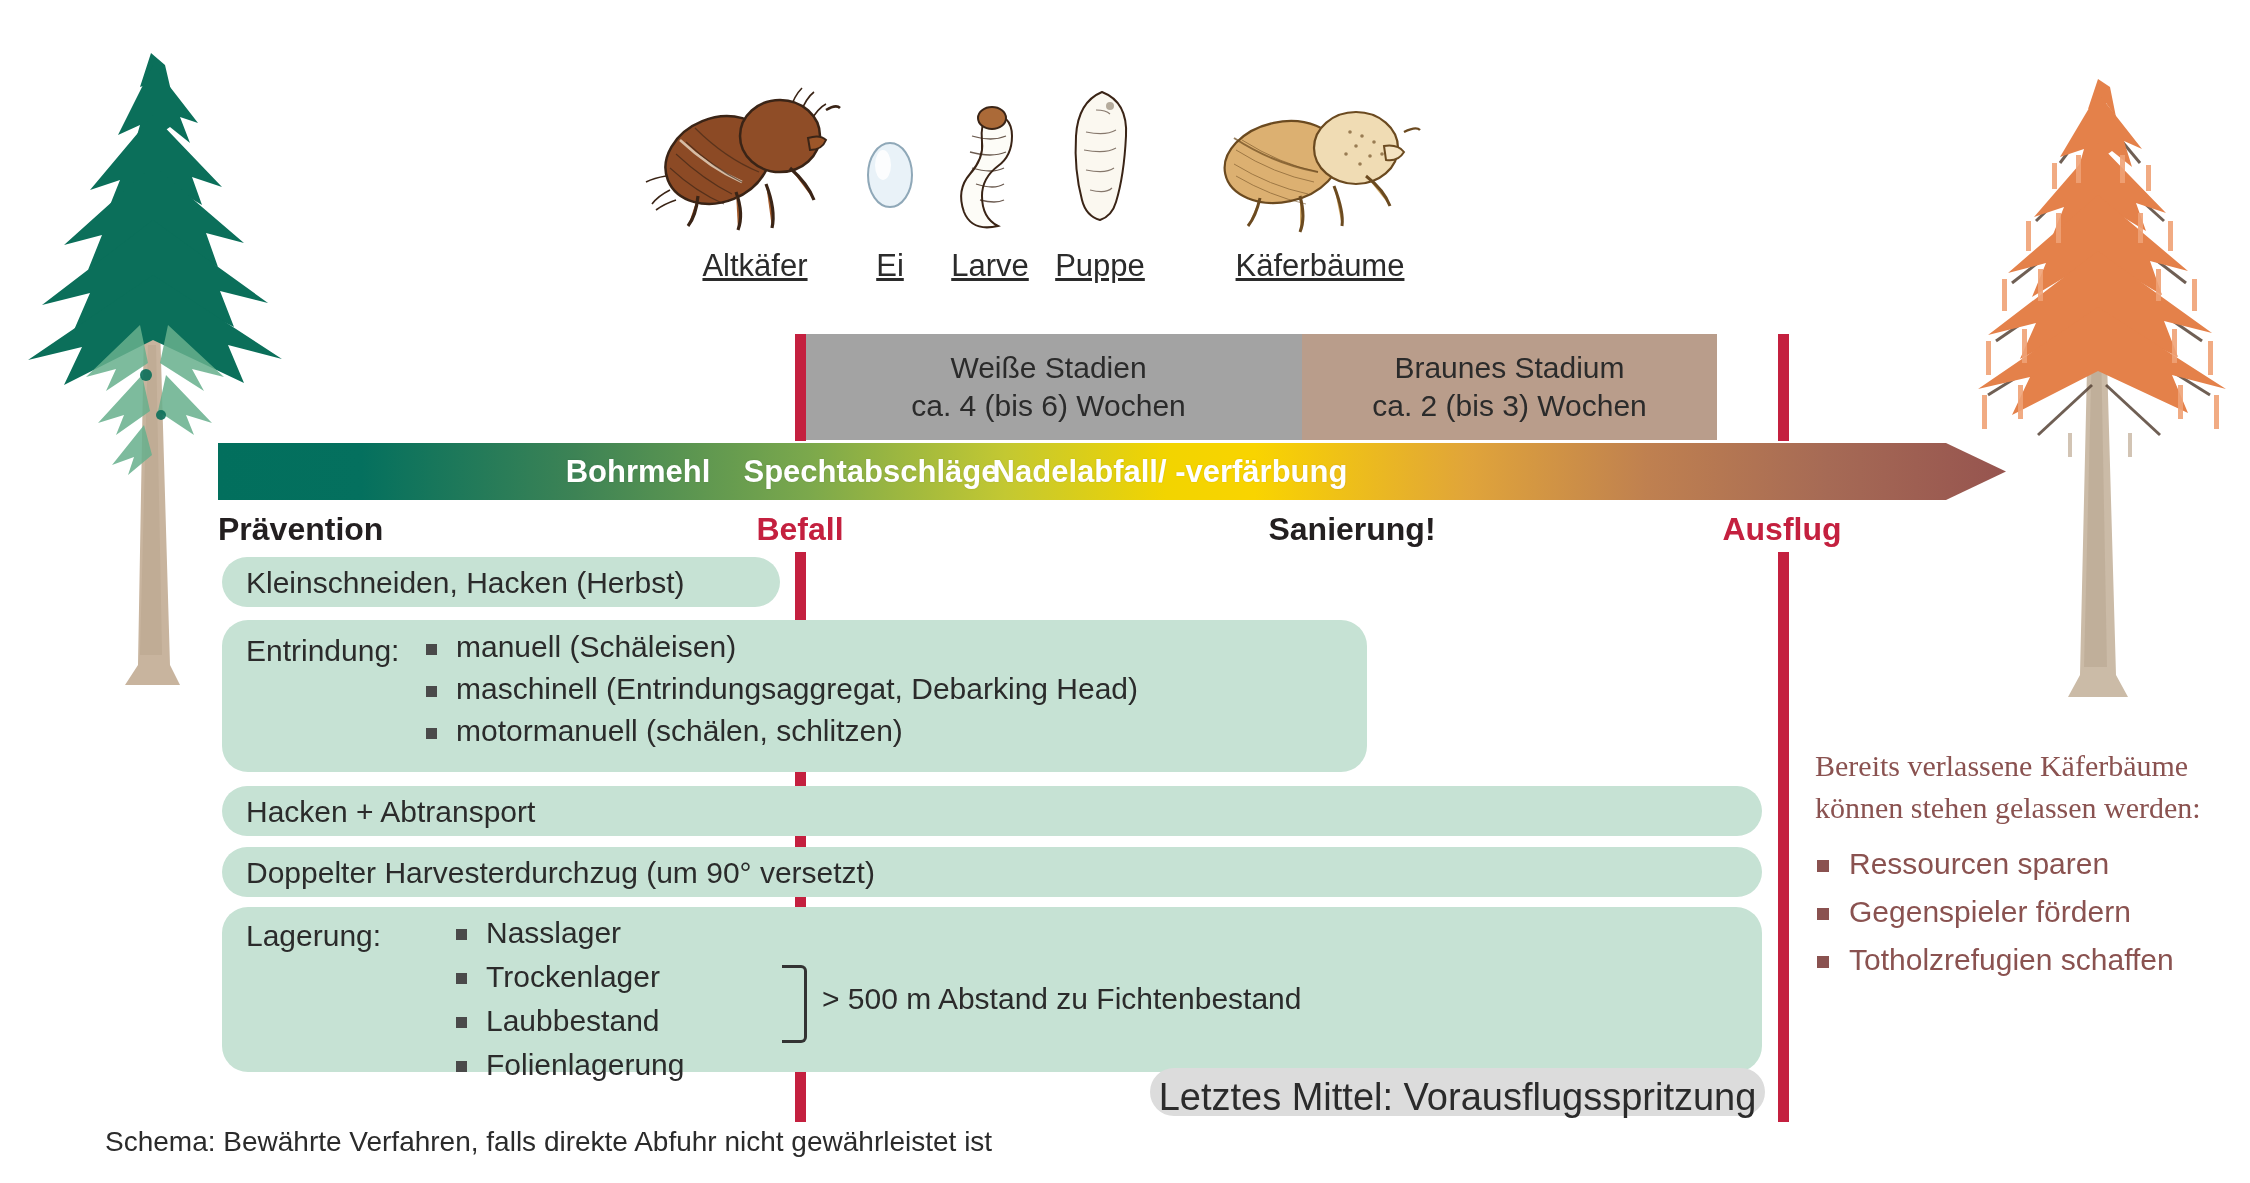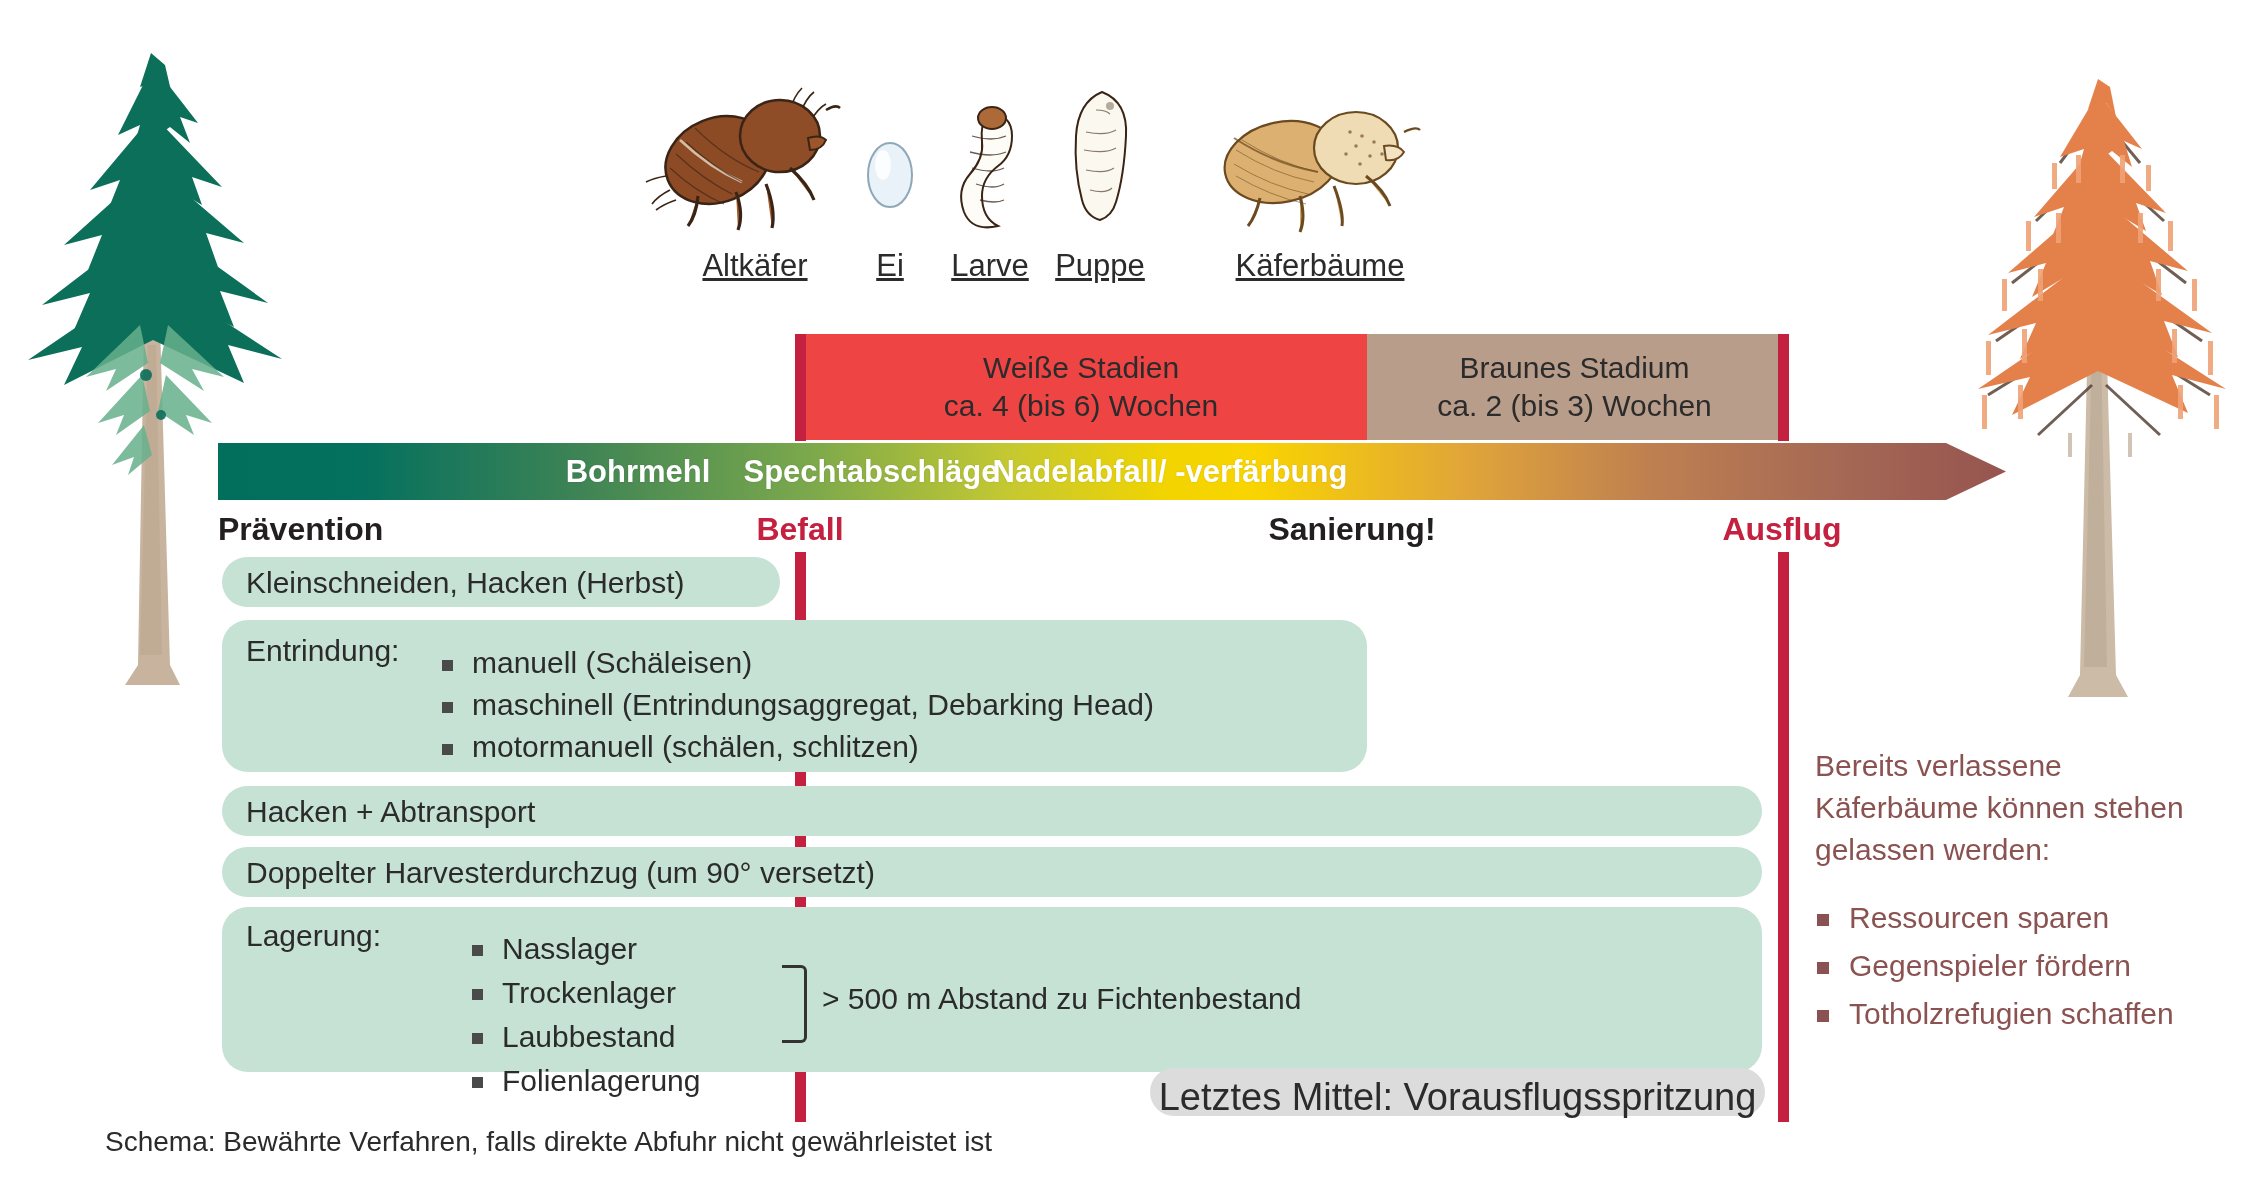--- a/index.html
+++ b/index.html
@@ -11,21 +11,21 @@
   #lifecycle{left:640px;top:80px;width:1120px;height:230px;}
   .stage{position:absolute;text-align:center;}
   .stage .art{position:relative;width:100%;display:block;}
   .stage .cap{font-size:31px;color:#2b2b2b;white-space:nowrap;position:absolute;
               top:168px;left:50%;transform:translateX(-50%);text-decoration:underline;}
 
   
   #band{left:795px;top:334px;width:987px;height:106px;display:flex;}
   #band .seg{flex:0 0 auto;display:flex;flex-direction:column;align-items:center;
              justify-content:center;font-size:30px;line-height:1.28;color:#2b2b2b;}
-  #seg-white{width:572px;background:#ef4444;}
+  #seg-white{width:507px;background:#a3a3a3;}
   #seg-brown{width:415px;background:#b99d8b;}
 
   
   #arrowwrap{left:218px;top:443px;width:1788px;height:57px;}
   #arrowbody{position:absolute;left:0;top:0;width:1788px;height:57px;
     background:linear-gradient(to right,
       #026f5d 0%, #04705e 8%, #3d8355 20%, #7ba84c 33%,
       #c3c832 44%, #f2d400 53%, #f9d400 58%,
       #e0a43a 70%, #bf8050 80%, #a66a55 90%, #96544f 100%);
     -webkit-clip-path:polygon(0 0, calc(100% - 60px) 0, 100% 50%, calc(100% - 60px) 100%, 0 100%);
@@ -41,21 +41,21 @@
   #ph-sanierung{left:1352px;transform:translateX(-50%);color:#231f20;}
   #ph-ausflug{left:1782px;transform:translateX(-50%);color:#c4203f;}
 
   
   .vline{position:absolute;width:11px;background:#c4203f;}
 
   
   .gbox{position:absolute;background:#c6e2d4;border-radius:26px;
         font-size:30px;color:#2b2b2b;box-sizing:border-box;}
   .gbox .lead{position:absolute;left:24px;white-space:nowrap;}
-  .blist{position:absolute;margin:16px;padding:0;list-style:none;}
+  .blist{position:absolute;margin:0;padding:0;list-style:none;}
   .blist li{position:relative;padding-left:34px;white-space:nowrap;line-height:42px;font-size:30px;}
   .blist li::before{content:"";position:absolute;left:4px;top:18px;
                     width:11px;height:11px;background:#4a4a4a;}
 
   #box-klein{left:222px;top:557px;width:558px;height:50px;}
   #box-klein .lead{top:9px;}
   #box-entrindung{left:222px;top:620px;width:1145px;height:152px;}
   #box-entrindung .lead{top:14px;}
   #box-entrindung .blist{left:200px;top:6px;}
   #box-hacken{left:222px;top:786px;width:1540px;height:50px;}
@@ -75,21 +75,21 @@
   
   #box-letztes{position:absolute;left:1150px;top:1068px;width:615px;height:48px;
       background:#dcdcdc;border-radius:24px;font-size:38px;color:#2b2b2b;}
   #box-letztes span{position:absolute;left:50%;top:8px;transform:translateX(-50%);white-space:nowrap;}
 
   
   #caption{left:105px;top:1126px;font-size:28px;color:#2b2b2b;white-space:nowrap;}
 
   
   #rightnote{left:1815px;top:745px;width:410px;color:#8a5250;font-size:30px;line-height:42px;}
-  #rightnote .head{margin:0 0 26px 0;}
+  #rightnote .head{margin:0 0 14px 0;font-family:Liberation Serif, serif;}
   #rightnote ul{margin:0;padding:0;list-style:none;}
   #rightnote li{position:relative;padding-left:34px;margin-bottom:6px;}
   #rightnote li::before{content:"";position:absolute;left:2px;top:17px;
                         width:12px;height:12px;background:#8a5250;}
 </style>
 </head>
 <body>
 
 <svg class="abs" id="tree-left" style="left:20px;top:25px;" width="270" height="690" viewBox="0 0 270 690">
   <g fill="#c8b49e">

